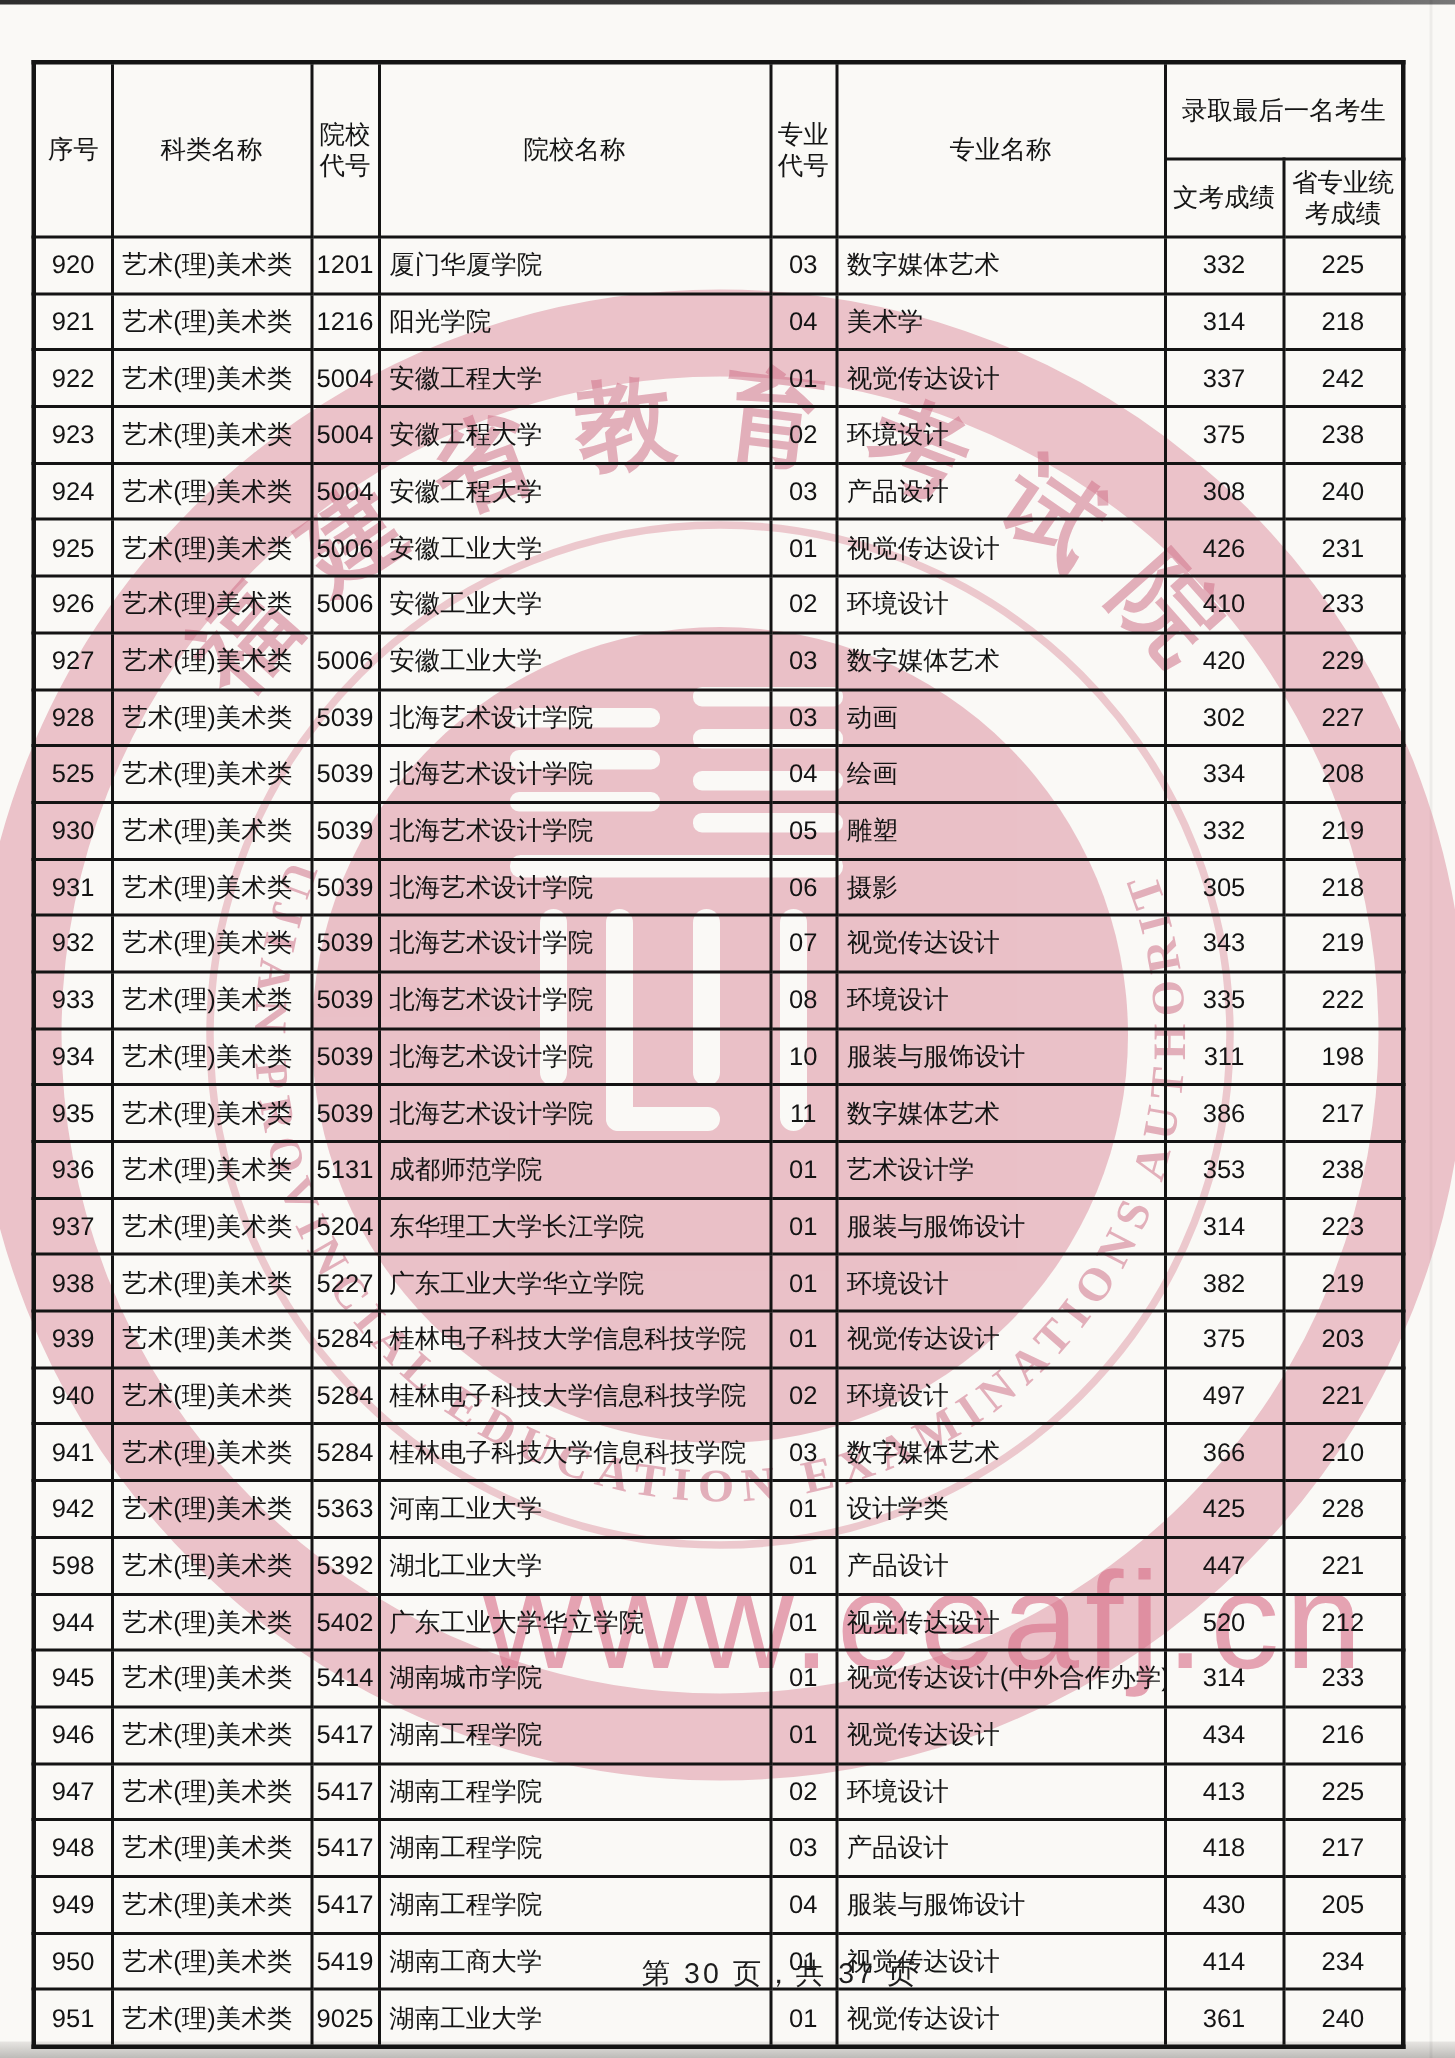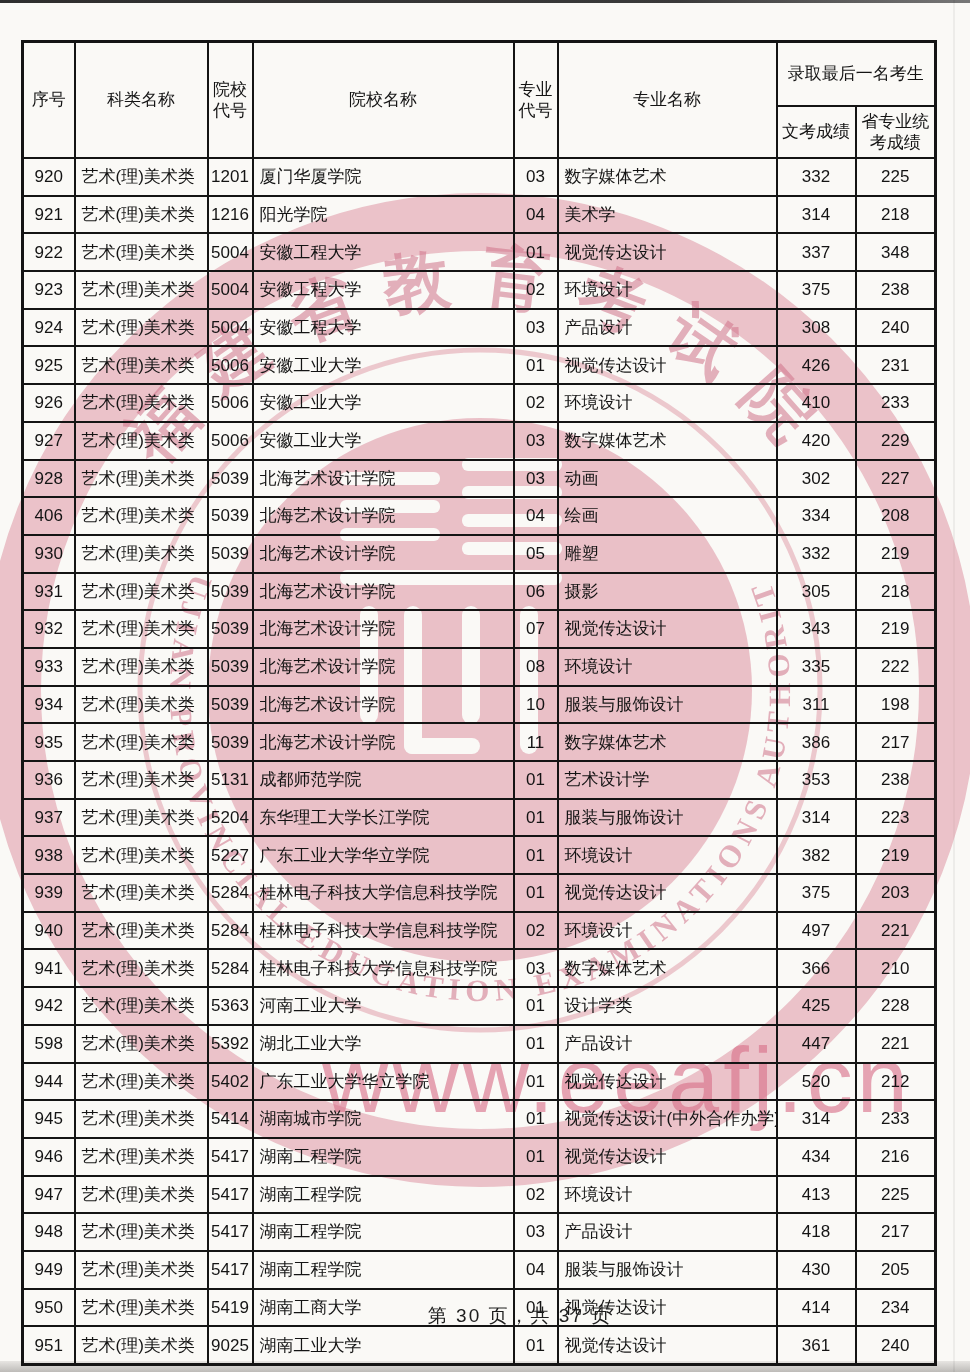--- a/index.html
+++ b/index.html
@@ -126,21 +126,21 @@
         <td>218</td>
       </tr>
       <tr>
         <td>922</td>
         <td class="left">艺术(理)美术类</td>
         <td>5004</td>
         <td class="left">安徽工程大学</td>
         <td>01</td>
         <td class="left">视觉传达设计</td>
         <td>337</td>
-        <td>348</td>
+        <td>242</td>
       </tr>
       <tr>
         <td>923</td>
         <td class="left">艺术(理)美术类</td>
         <td>5004</td>
         <td class="left">安徽工程大学</td>
         <td>02</td>
         <td class="left">环境设计</td>
         <td>375</td>
         <td>238</td>
@@ -189,21 +189,21 @@
         <td>928</td>
         <td class="left">艺术(理)美术类</td>
         <td>5039</td>
         <td class="left">北海艺术设计学院</td>
         <td>03</td>
         <td class="left">动画</td>
         <td>302</td>
         <td>227</td>
       </tr>
       <tr>
-        <td>406</td>
+        <td>525</td>
         <td class="left">艺术(理)美术类</td>
         <td>5039</td>
         <td class="left">北海艺术设计学院</td>
         <td>04</td>
         <td class="left">绘画</td>
         <td>334</td>
         <td>208</td>
       </tr>
       <tr>
         <td>930</td>

